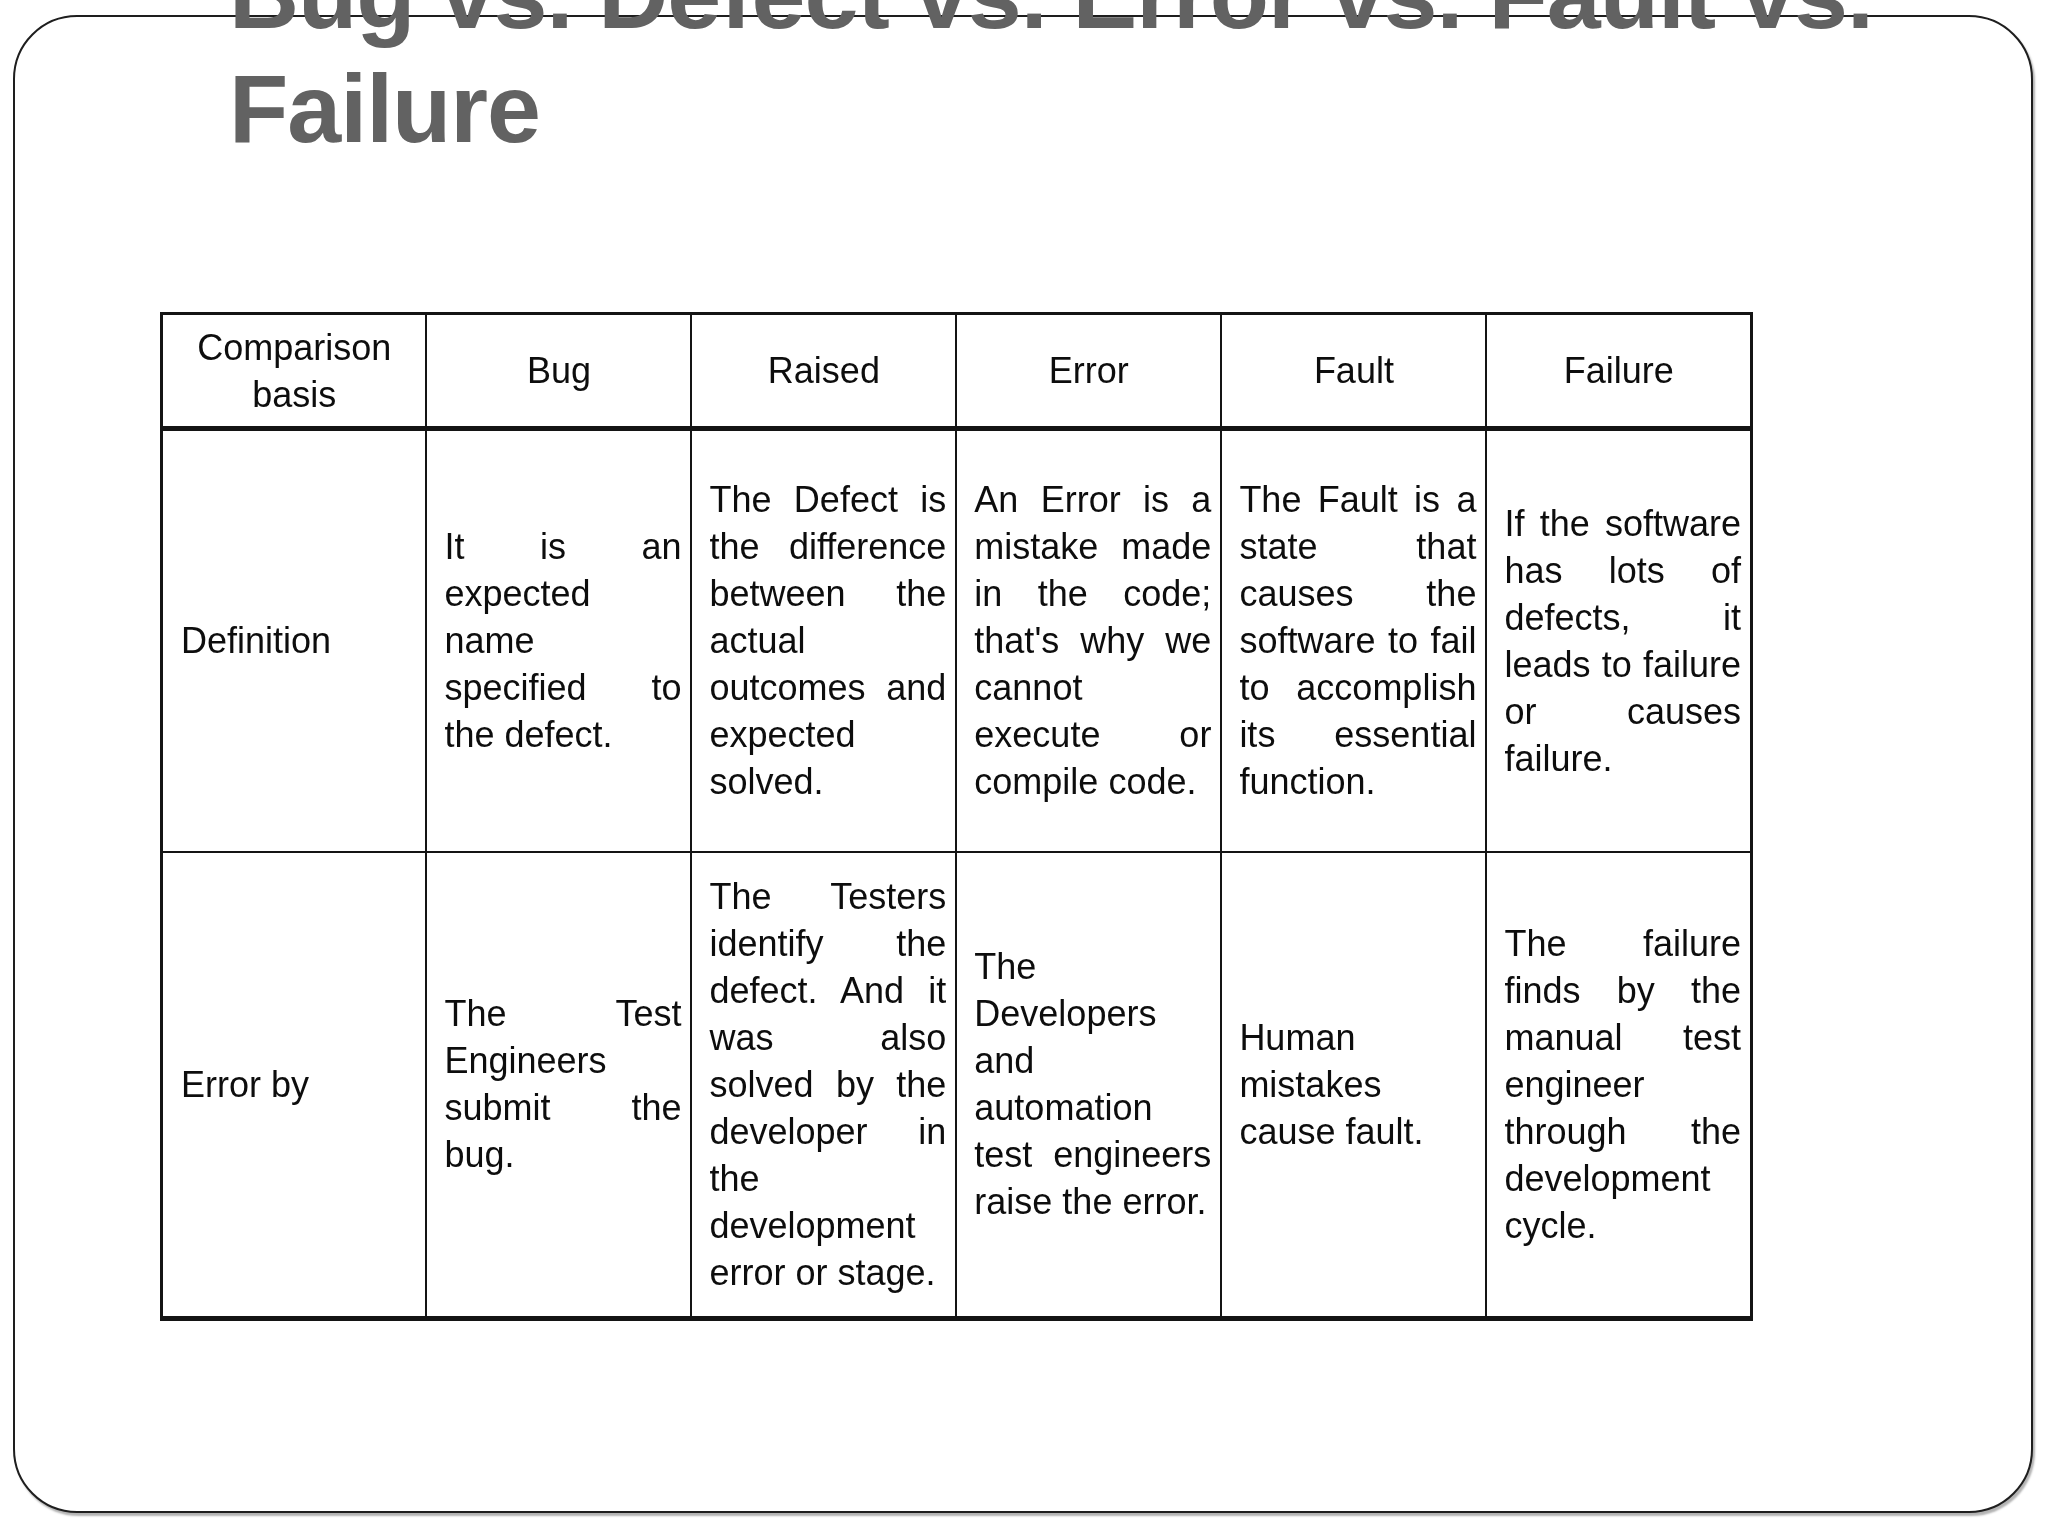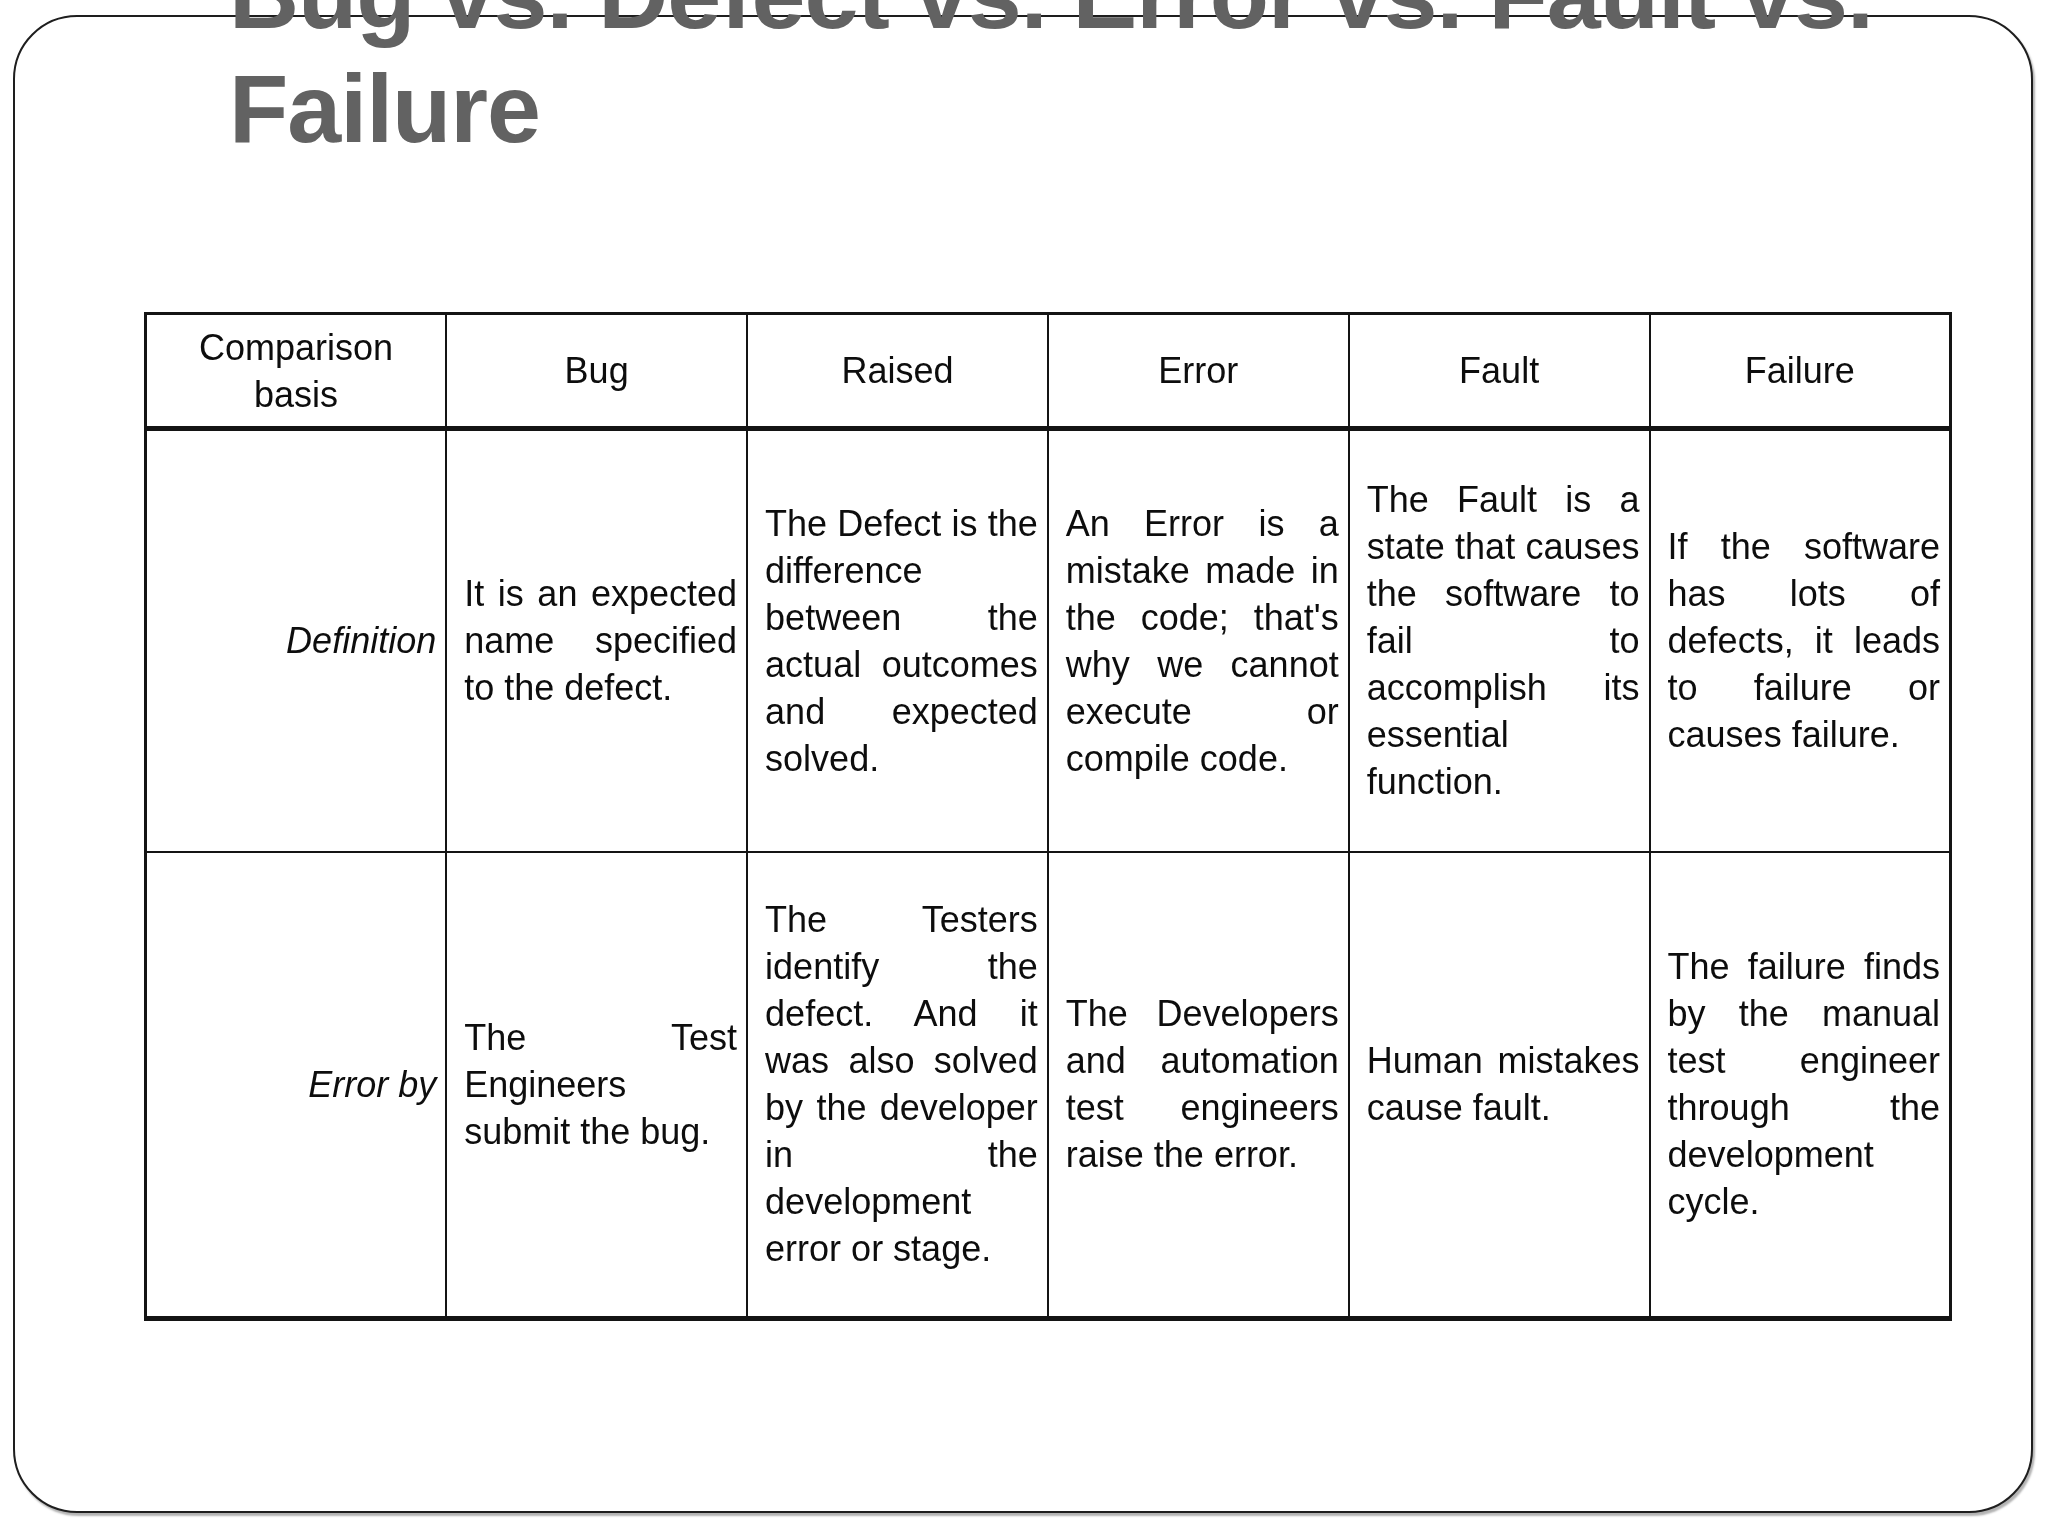--- a/index.html
+++ b/index.html
@@ -26,22 +26,22 @@
     font-size: 97px;
     font-weight: 700;
     line-height: 114px;
     color: #626262;
     white-space: nowrap;
     z-index: 5;
     letter-spacing: -1px;
   }
   table.cmp {
     position: absolute;
-    left: 144px; top: 312px;
-    width: 1808px;
+    left: 160px; top: 312px;
+    width: 1593px;
     table-layout: fixed;
     border-collapse: collapse;
     z-index: 4;
     background: transparent;
   }
   table.cmp { border: 3px solid #141414; border-bottom: 5px solid #141414; }
   .cmp th, .cmp td {
     border: 2px solid #141414;
     font-size: 36px;
     line-height: 47px;
@@ -56,23 +56,22 @@
     padding: 0 14px;
   }
   .cmp tbody tr.row-definition { height: 423px; }
   .cmp tbody tr.row-raisedby  { height: 467px; }
   .cmp tbody td {
     text-align: justify;
     text-justify: inter-word;
     padding: 0 9px 0 17px;
   }
   .cmp tbody td.label-cell {
-    text-align: right;
+    text-align: left;
     padding-left: 18px;
-    font-style: italic;
   }
 </style>
 </head>
 <body>
 
 <div class="slide-frame"></div>
 
 <div class="page-title">
   <div>Bug vs. Defect vs. Error vs. Fault vs.</div>
   <div>Failure</div>

